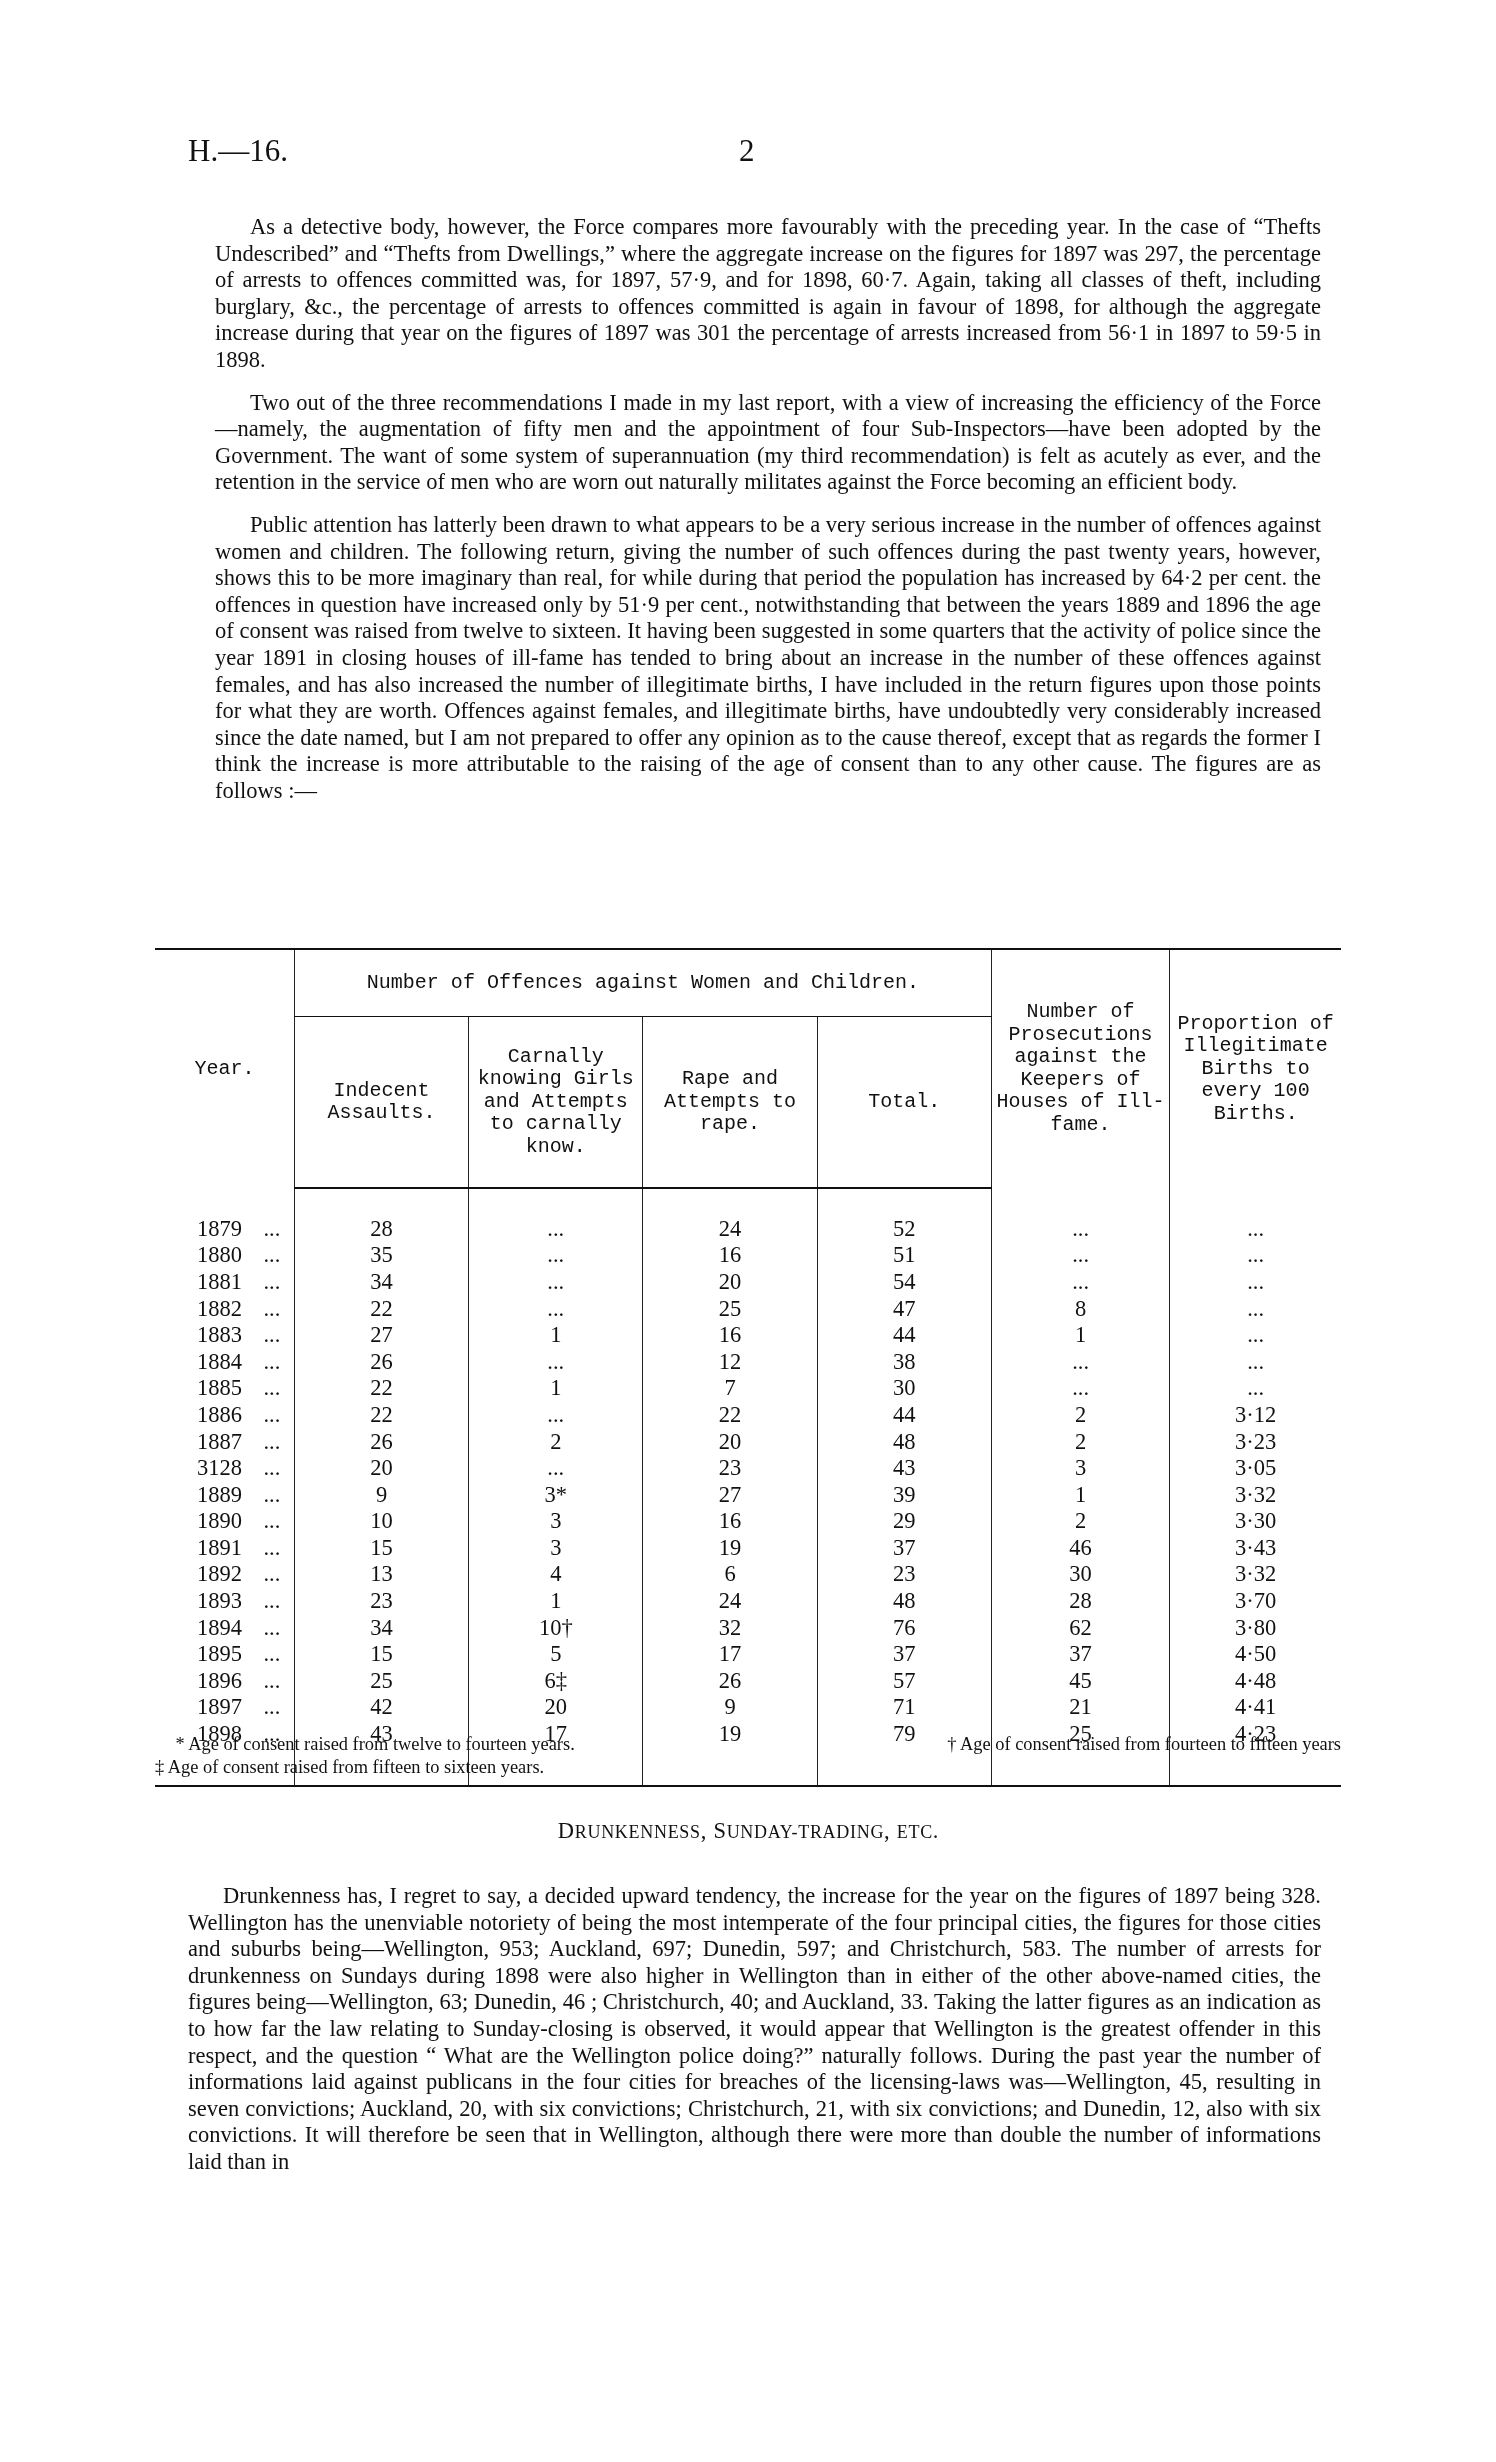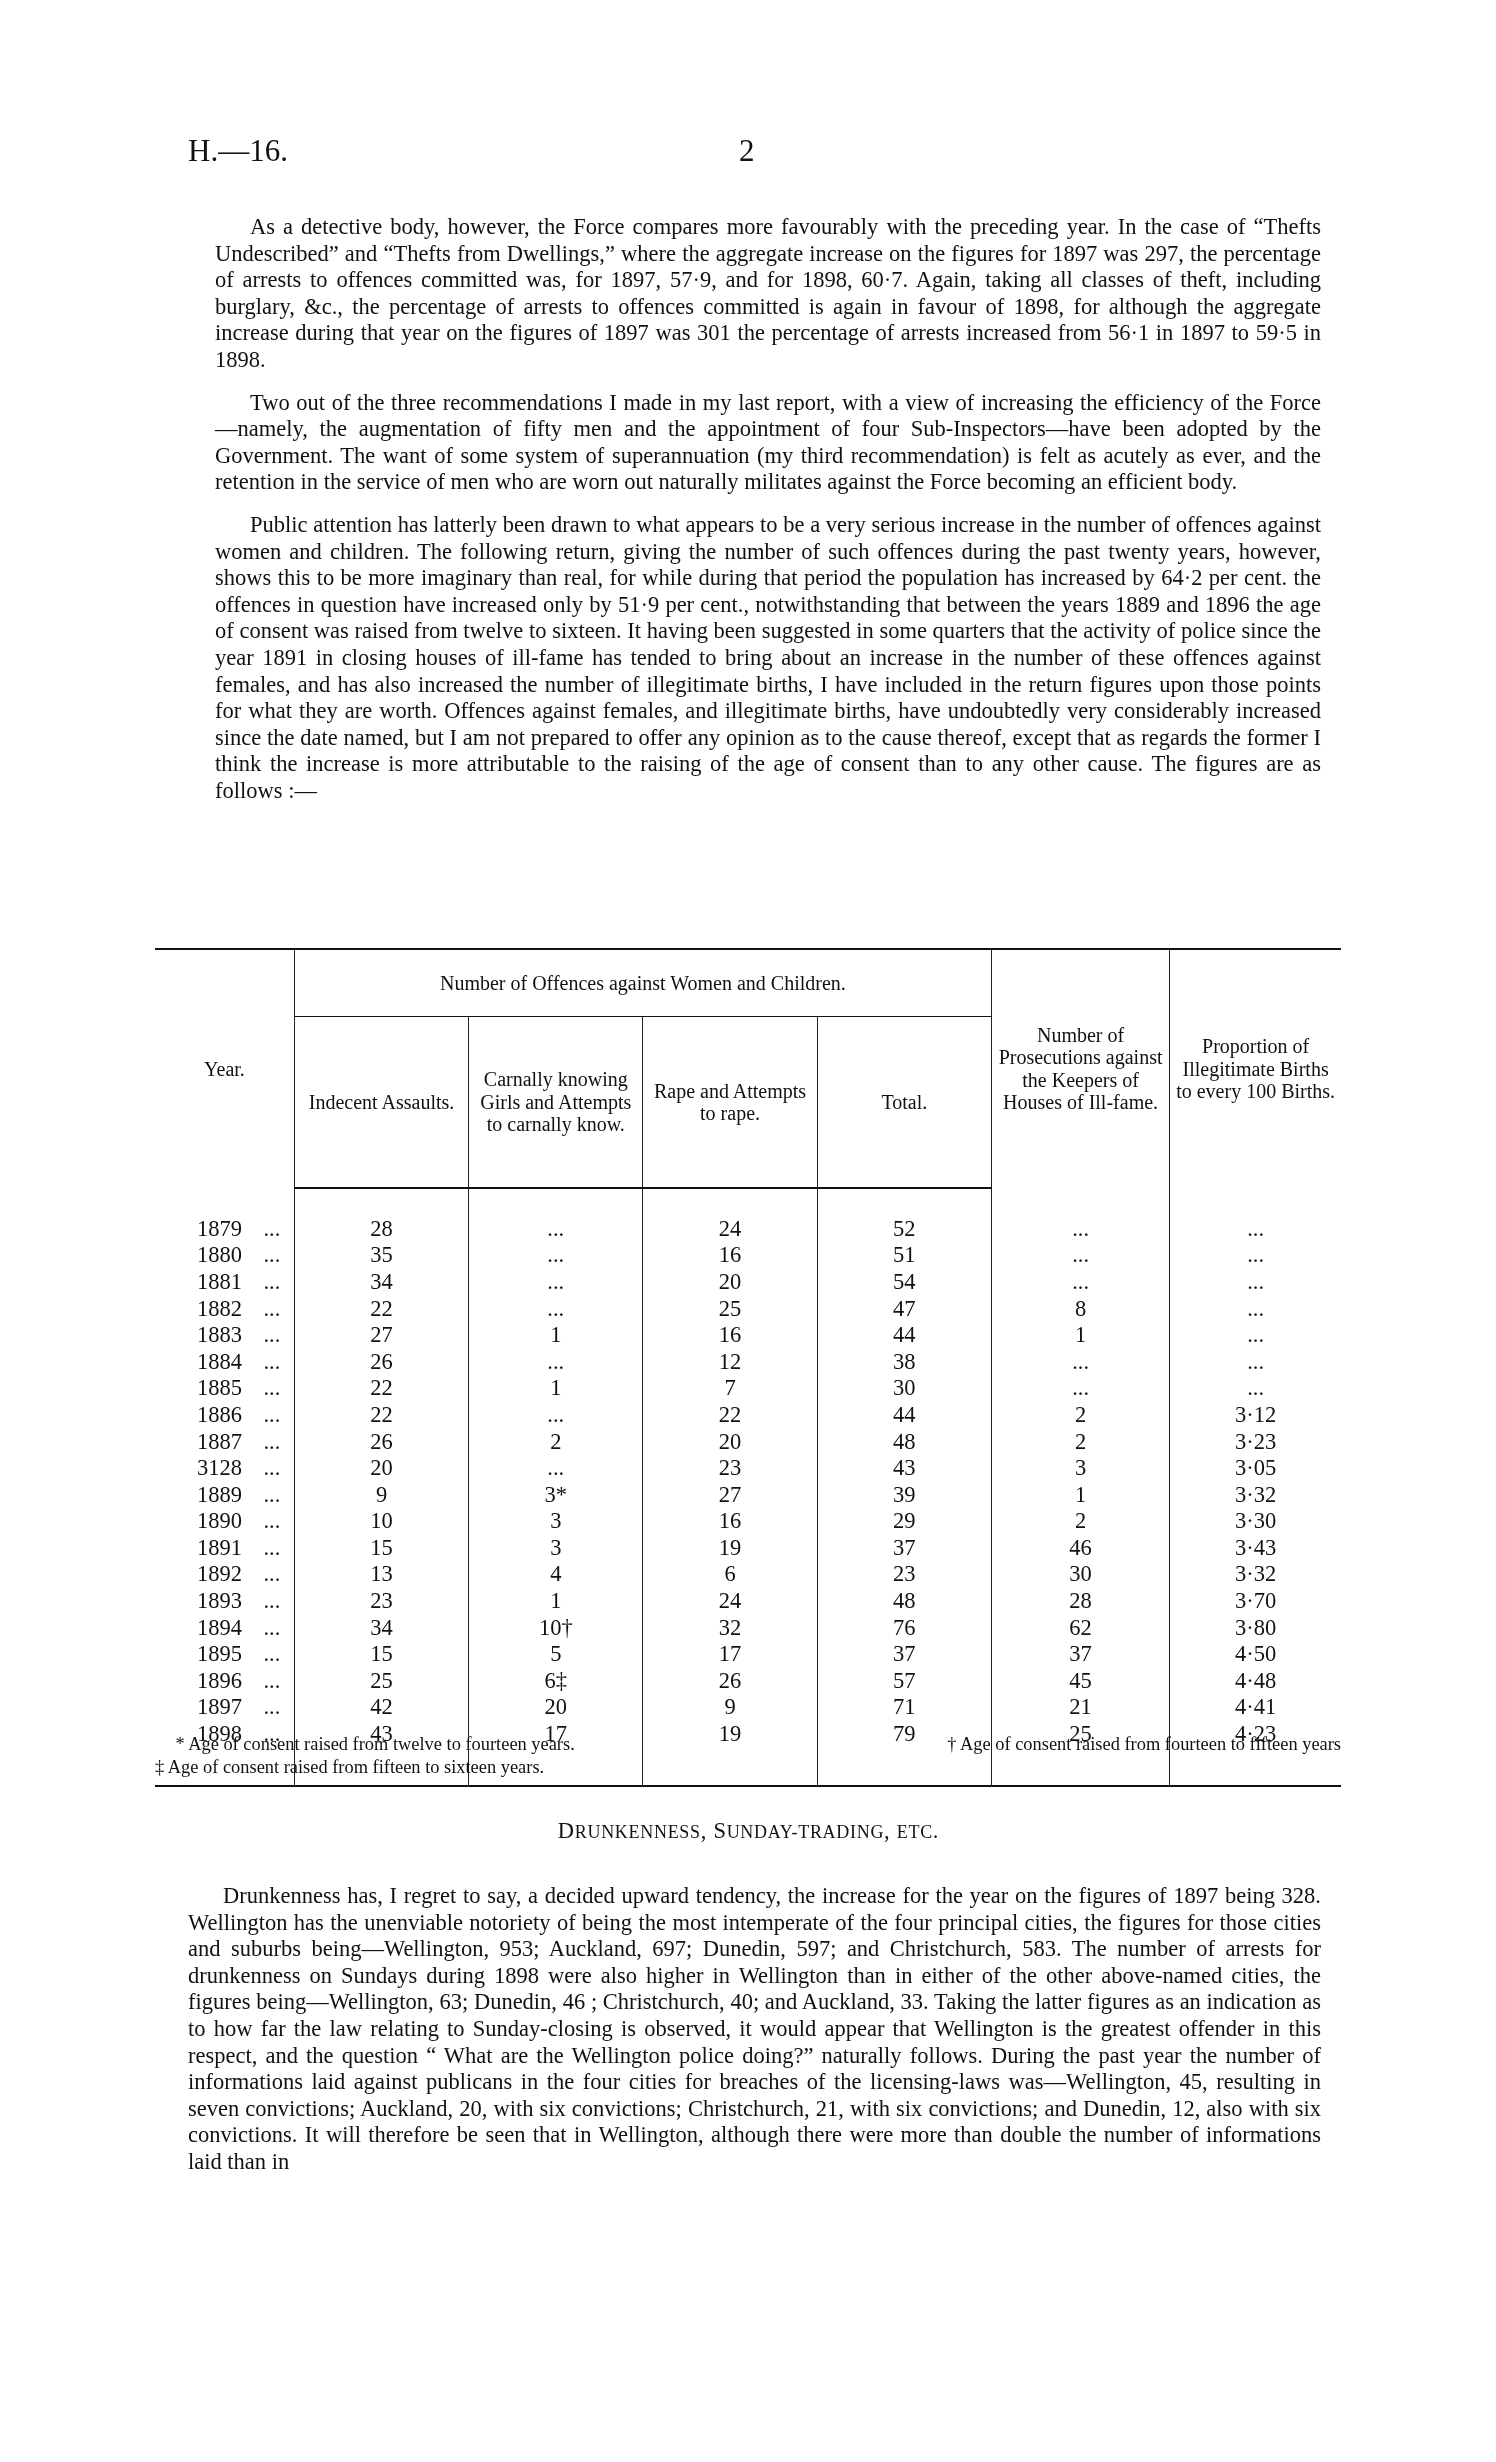--- a/index.html
+++ b/index.html
@@ -5,21 +5,21 @@
   html, body { margin: 0; padding: 0; background: #ffffff; }
   body { width: 1497px; height: 2462px; position: relative; overflow: hidden;
          font-family: "Liberation Serif", "DejaVu Serif", serif; color: #111; }
   .header { position: absolute; top: 133px; left: 172px; width: 1165px; height: 41px; }
   .doc-ref { position: absolute; left: 16px; top: 0; font-size: 31px; }
   .page-num { position: absolute; left: 567px; top: 0; font-size: 31px; }
   .body-text { position: absolute; left: 199px; width: 1138px; font-size: 22.5px; line-height: 26.6px; text-align: justify; }
   .body-text p { margin: 16px; text-indent: 35px; }
   #p-block-1 { top: 198px; }
   table.offences { position: absolute; top: 948px; left: 155px; width: 1186px; border-collapse: collapse; font-size: 22.5px; }
-  table.offences th { font-weight: normal; font-size: 20px; line-height: 22.5px; vertical-align: middle; text-align: center; padding: 2.7px 4.1px; }
+  table.offences th { font-weight: normal; font-size: 20px; line-height: 22.5px; vertical-align: middle; text-align: center; padding: 2.7px 4.1px; font-family: Liberation Mono, monospace; }
   table.offences thead tr:first-child th { border-top: 2px solid #111; }
   table.offences thead tr:last-child th { border-bottom: 2px solid #111; }
   table.offences th.group { border-bottom: 1.4px solid #111; height: 61px; }
   .vl { border-left: 1.4px solid #222; }
   table.offences td { padding: 0 4.1px; line-height: 26.6px; height: 26.6px; text-align: center; }
   table.offences td.year { text-align: center; padding-left: 20.4px; }
   table.offences td.year .dots { float: right; padding-right: 9.5px; }
   table.offences tbody tr.spacer td { height: 27px; }
   table.offences tbody tr.lastspacer td { height: 37px; border-bottom: 2px solid #111; }
   .footnotes { position: absolute; top: 1733px; left: 155px; width: 1186px; font-size: 18.4px; line-height: 23px; }

